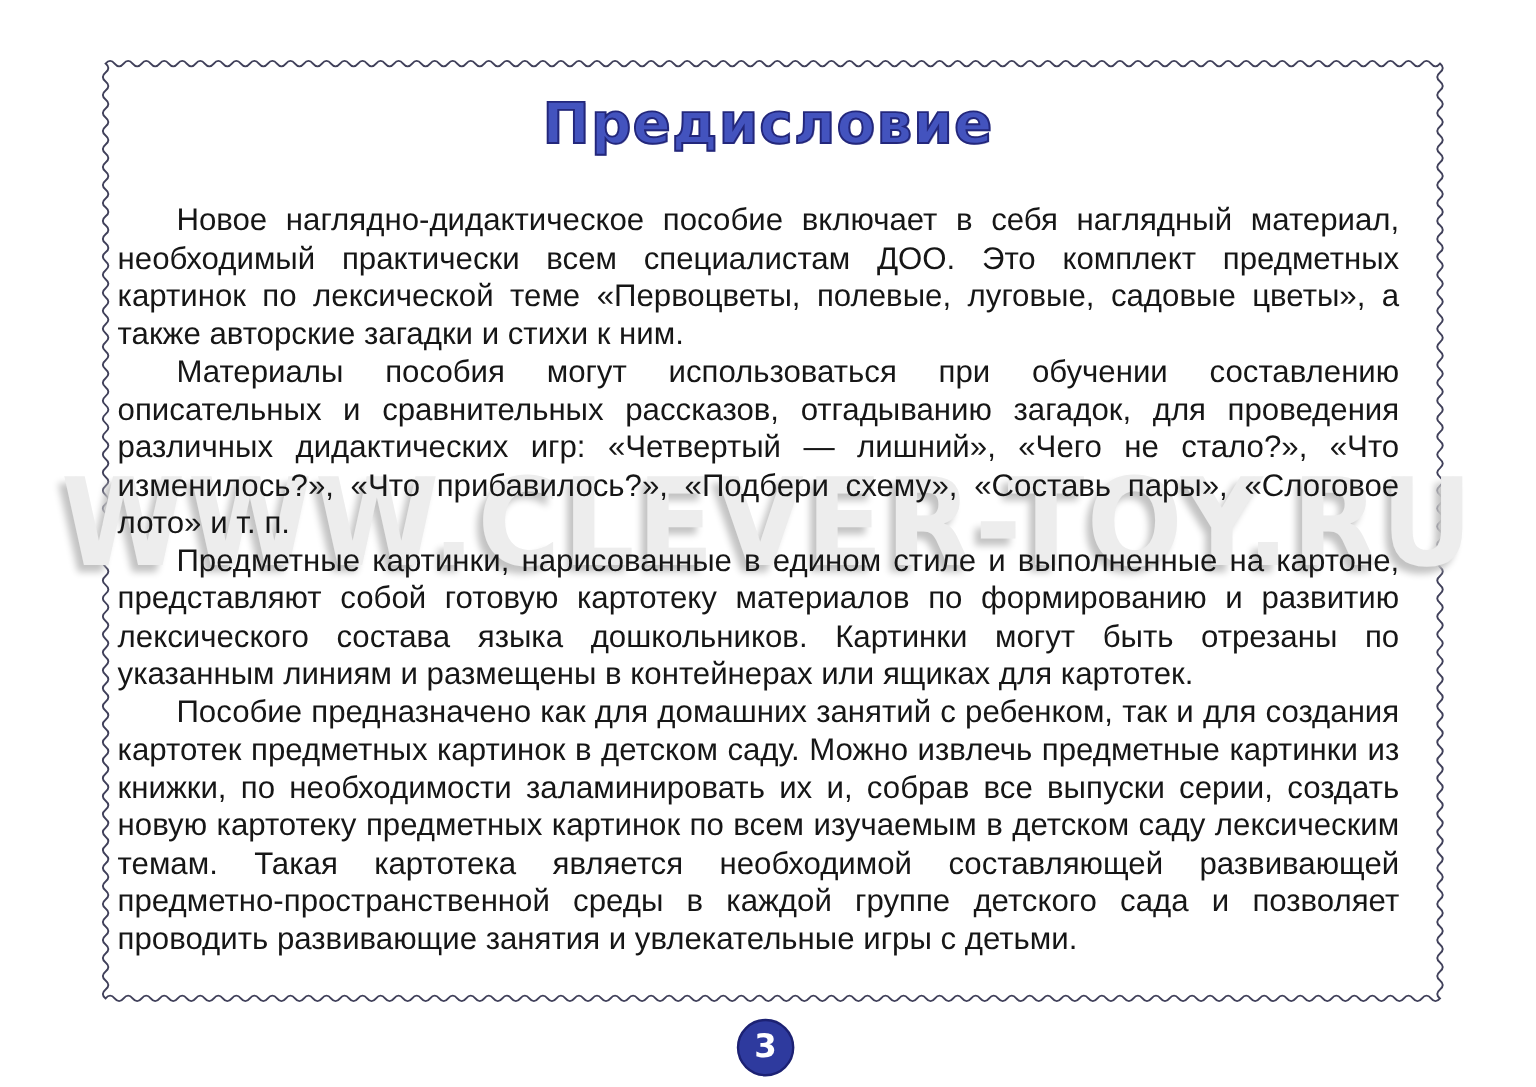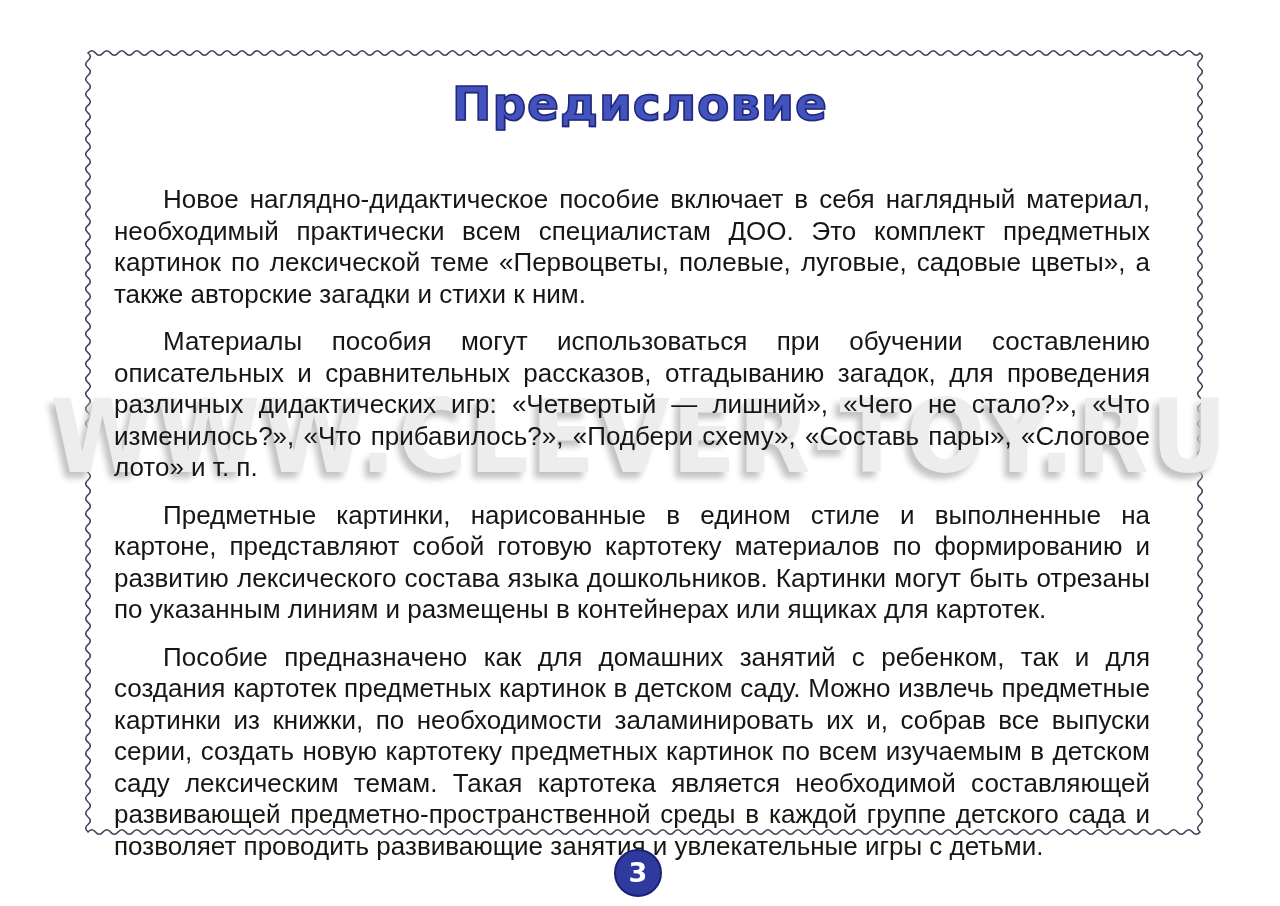--- a/index.html
+++ b/index.html
@@ -70,21 +70,21 @@
     top: 168px;
     width: 1068px;
     z-index: 2;
     color: #161616;
     font-family: "Liberation Sans", sans-serif;
     font-size: 26px;
     line-height: 31.5px;
     text-align: justify;
   }
   .content p {
-    margin: 16px;
+    margin: 0;
     text-indent: 49px;
   }
   
   .page-badge {
     position: absolute;
     left: 614px;
     top: 849px;
     width: 48px;
     height: 48px;
     border-radius: 50%;

